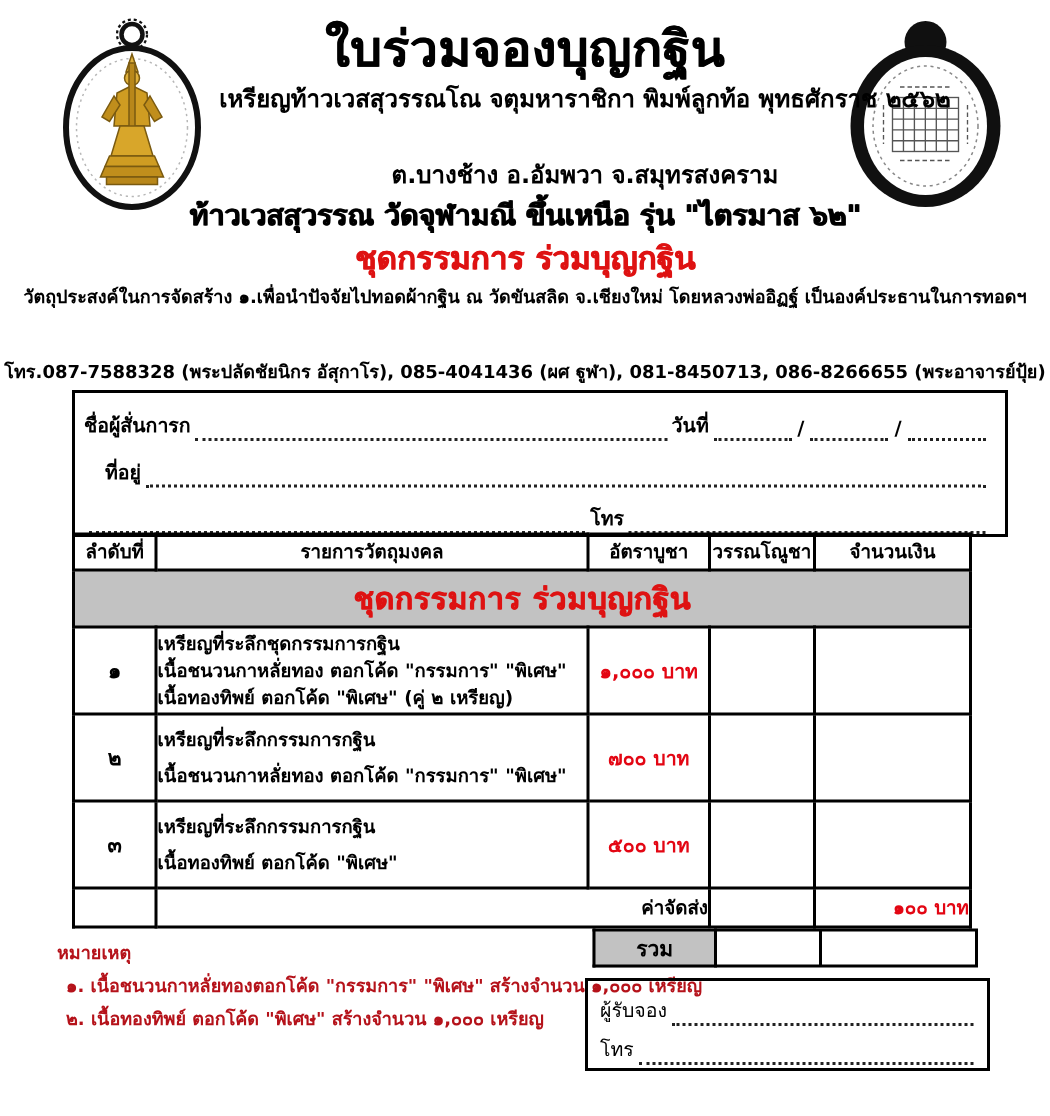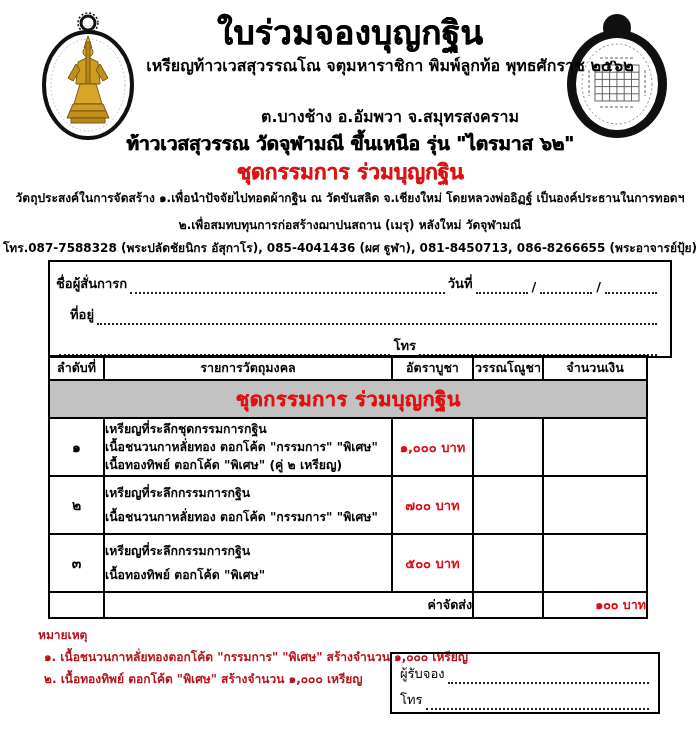--- a/index.html
+++ b/index.html
@@ -97,21 +97,20 @@
       </g>
     </svg>
   </div>
 
   <div class="abs ctr title" style="top:6px;">ใบร่วมจองบุญกฐิน</div>
   <div class="abs ctr hline" style="top:53px;">เหรียญท้าวเวสสุวรรณโณ จตุมหาราชิกา พิมพ์ลูกท้อ พุทธศักราช ๒๕๖๒</div>
   <div class="abs ctr hline" style="top:104px;">ต.บางช้าง อ.อัมพวา จ.สมุทรสงคราม</div>
   <div class="abs ctr hline4" style="top:128px;">ท้าวเวสสุวรรณ วัดจุฬามณี ขึ้นเหนือ รุ่น "ไตรมาส ๖๒"</div>
   <div class="abs ctr redsub" style="top:155px;color:#de1212;">ชุดกรรมการ ร่วมบุญกฐิน</div>
   <div class="abs ctr small" style="top:188px;font-weight:bold;">วัตถุประสงค์ในการจัดสร้าง ๑.เพื่อนำปัจจัยไปทอดผ้ากฐิน ณ วัดขันสลิด จ.เชียงใหม่ โดยหลวงพ่ออิฏฐ์ เป็นองค์ประธานในการทอดฯ</div>
-  <div class="abs ctr small" style="top:215px;font-weight:bold;">๒.เพื่อสมทบทุนการก่อสร้างฌาปนสถาน (เมรุ) หลังใหม่ วัดจุฬามณี</div>
   <div class="abs ctr small" style="top:238px;font-weight:bold;">โทร.087-7588328 (พระปลัดชัยนิกร อัสุกาโร), 085-4041436 (ผศ ฐูฬา), 081-8450713, 086-8266655 (พระอาจารย์ปุ้ย)</div>
 
   <div class="abs formbox">
     <div class="frow">
       <span>ชื่อผู้สั่นการก</span>
       <span class="dots"></span>
       <span>วันที่</span>
       <span class="dots fix55"></span>
       <span class="slash">/</span>
       <span class="dots fix55"></span>
@@ -181,20 +180,25 @@
     </tr>
     <tr>
       <td></td>
       <td class="shipcell" colspan="2">ค่าจัดส่ง</td>
       <td></td>
       <td class="shipprice" style="color:#e30613;">๑๐๐ บาท</td>
     </tr>
   </tbody>
     </table>
 
+  <div class="abs totalstrip">
+    <div class="cell c1">รวม</div>
+    <div class="cell c2"></div>
+    <div class="cell c3"></div>
+  </div>
 
   <div class="abs notes" style="color:#b5121a;">
     <div>หมายเหตุ</div>
     <div class="n-items">
       <div>๑. เนื้อชนวนกาหลั่ยทองตอกโค้ด "กรรมการ" "พิเศษ" สร้างจำนวน ๑,๐๐๐ เหรียญ</div>
       <div>๒. เนื้อทองทิพย์ ตอกโค้ด "พิเศษ" สร้างจำนวน ๑,๐๐๐ เหรียญ</div>
     </div>
   </div>
 
   <div class="abs recvbox">

